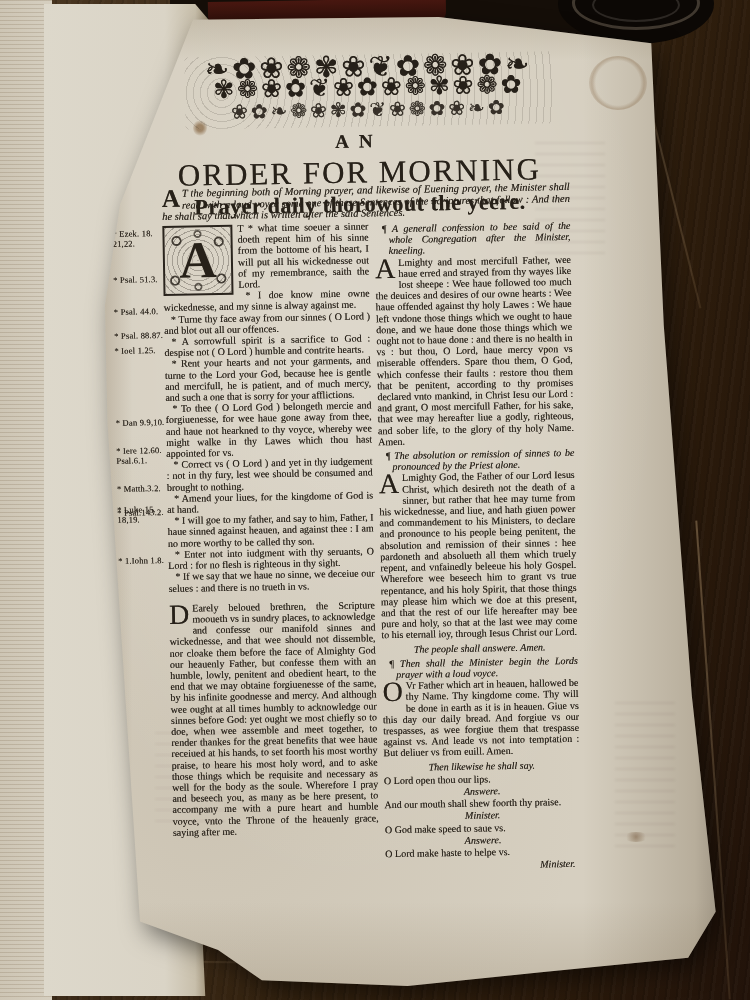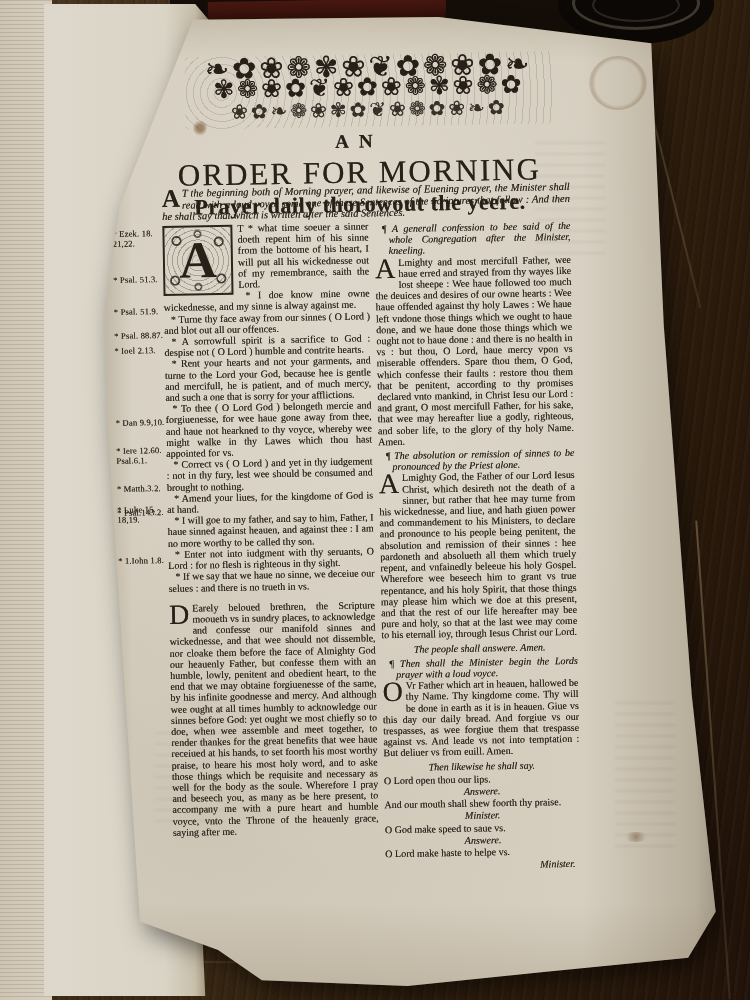--- a/index.html
+++ b/index.html
@@ -153,23 +153,23 @@
           <p class="kicker">AN</p>
           <p class="main-title">ORDER FOR MORNING</p>
           <p class="sub-title">Prayer daily thorowout the yeere.</p>
         </div>
 
         <p class="rubric"><span class="rubric-initial">A</span><span>T the beginning both of Morning prayer, and likewise of Euening prayer, the Minister shall read with a loud voyce some one of these Sentences of the Scriptures that follow : And then he shall say that which is written after the said Sentences.</span></p>
 
         <div class="mnote" style="top:213px">* Ezek. 18.
 21,22.</div>
         <div class="mnote" style="top:259px">* Psal. 51.3.</div>
-        <div class="mnote" style="top:291px">* Psal. 51.9.</div>
+        <div class="mnote" style="top:291px">* Psal. 44.0.</div>
         <div class="mnote" style="top:315px">* Psal. 88.87.</div>
-        <div class="mnote" style="top:330px">* Ioel 2.13.</div>
+        <div class="mnote" style="top:330px">* Ioel 1.25.</div>
         <div class="mnote" style="top:402px">* Dan 9.9,10.</div>
         <div class="mnote" style="top:430px">* Iere 12.60.
 Psal.6.1.</div>
         <div class="mnote" style="top:468px">* Matth.3.2.</div>
         <div class="mnote" style="top:489px">* Luke 15.
 18,19.</div>
         <div class="mnote" style="top:492px">* Psal.143.2.</div>
         <div class="mnote" style="top:540px">* 1.Iohn 1.8.</div>
 
         <div class="col col-left">

